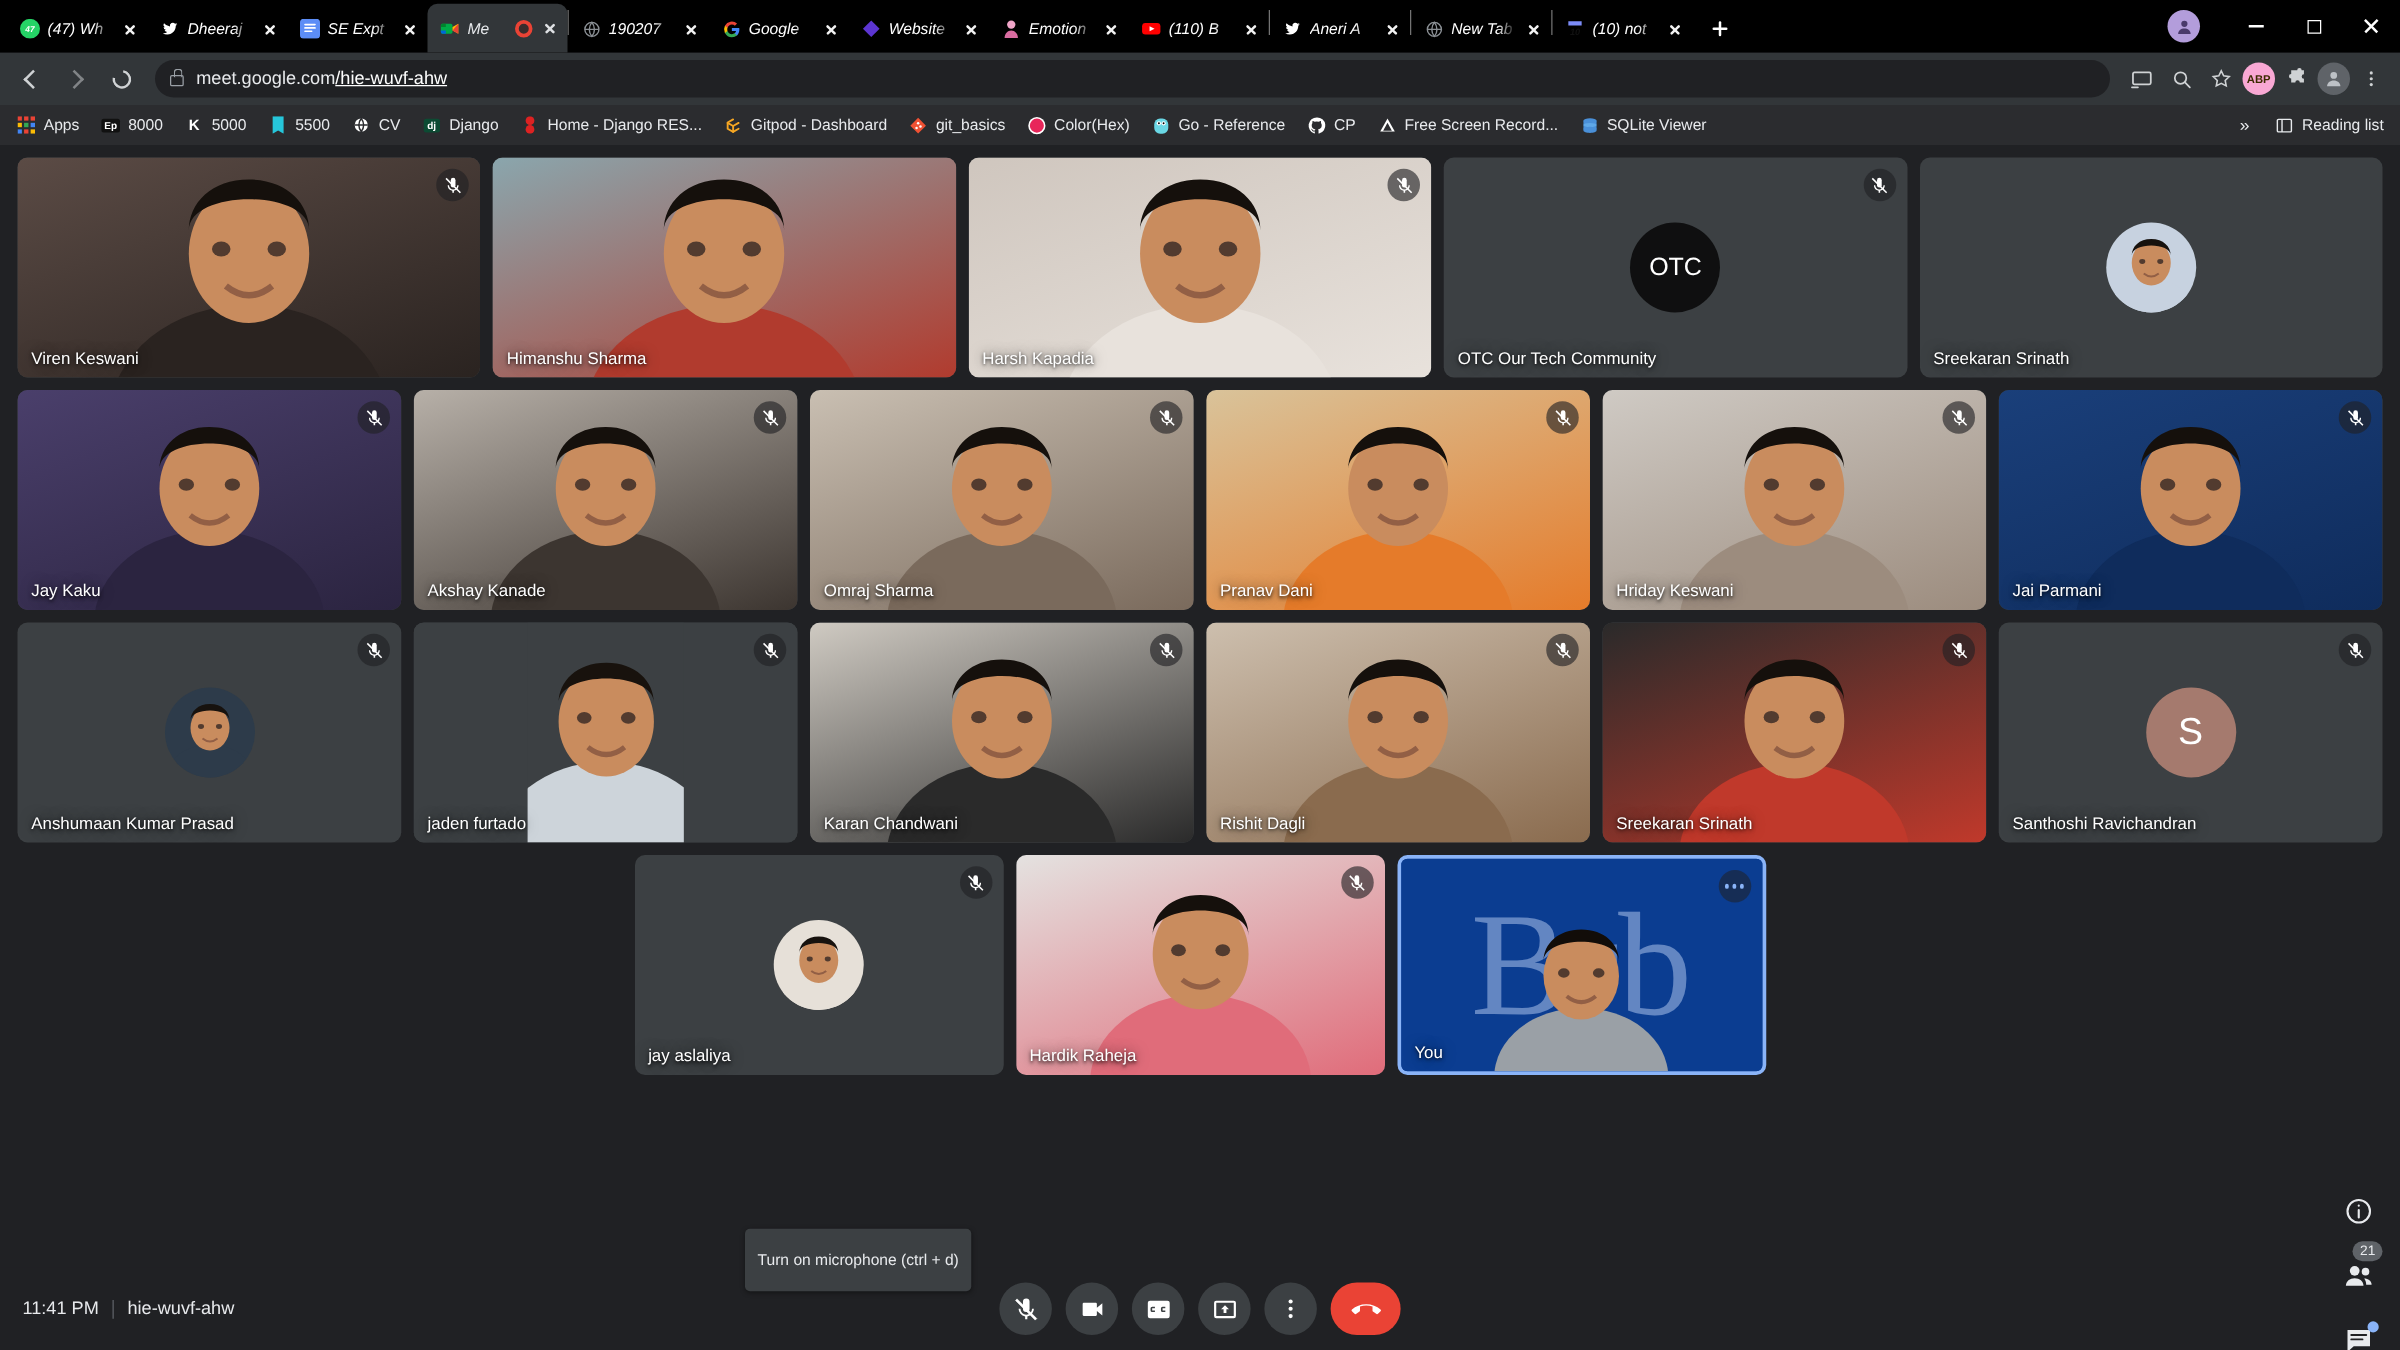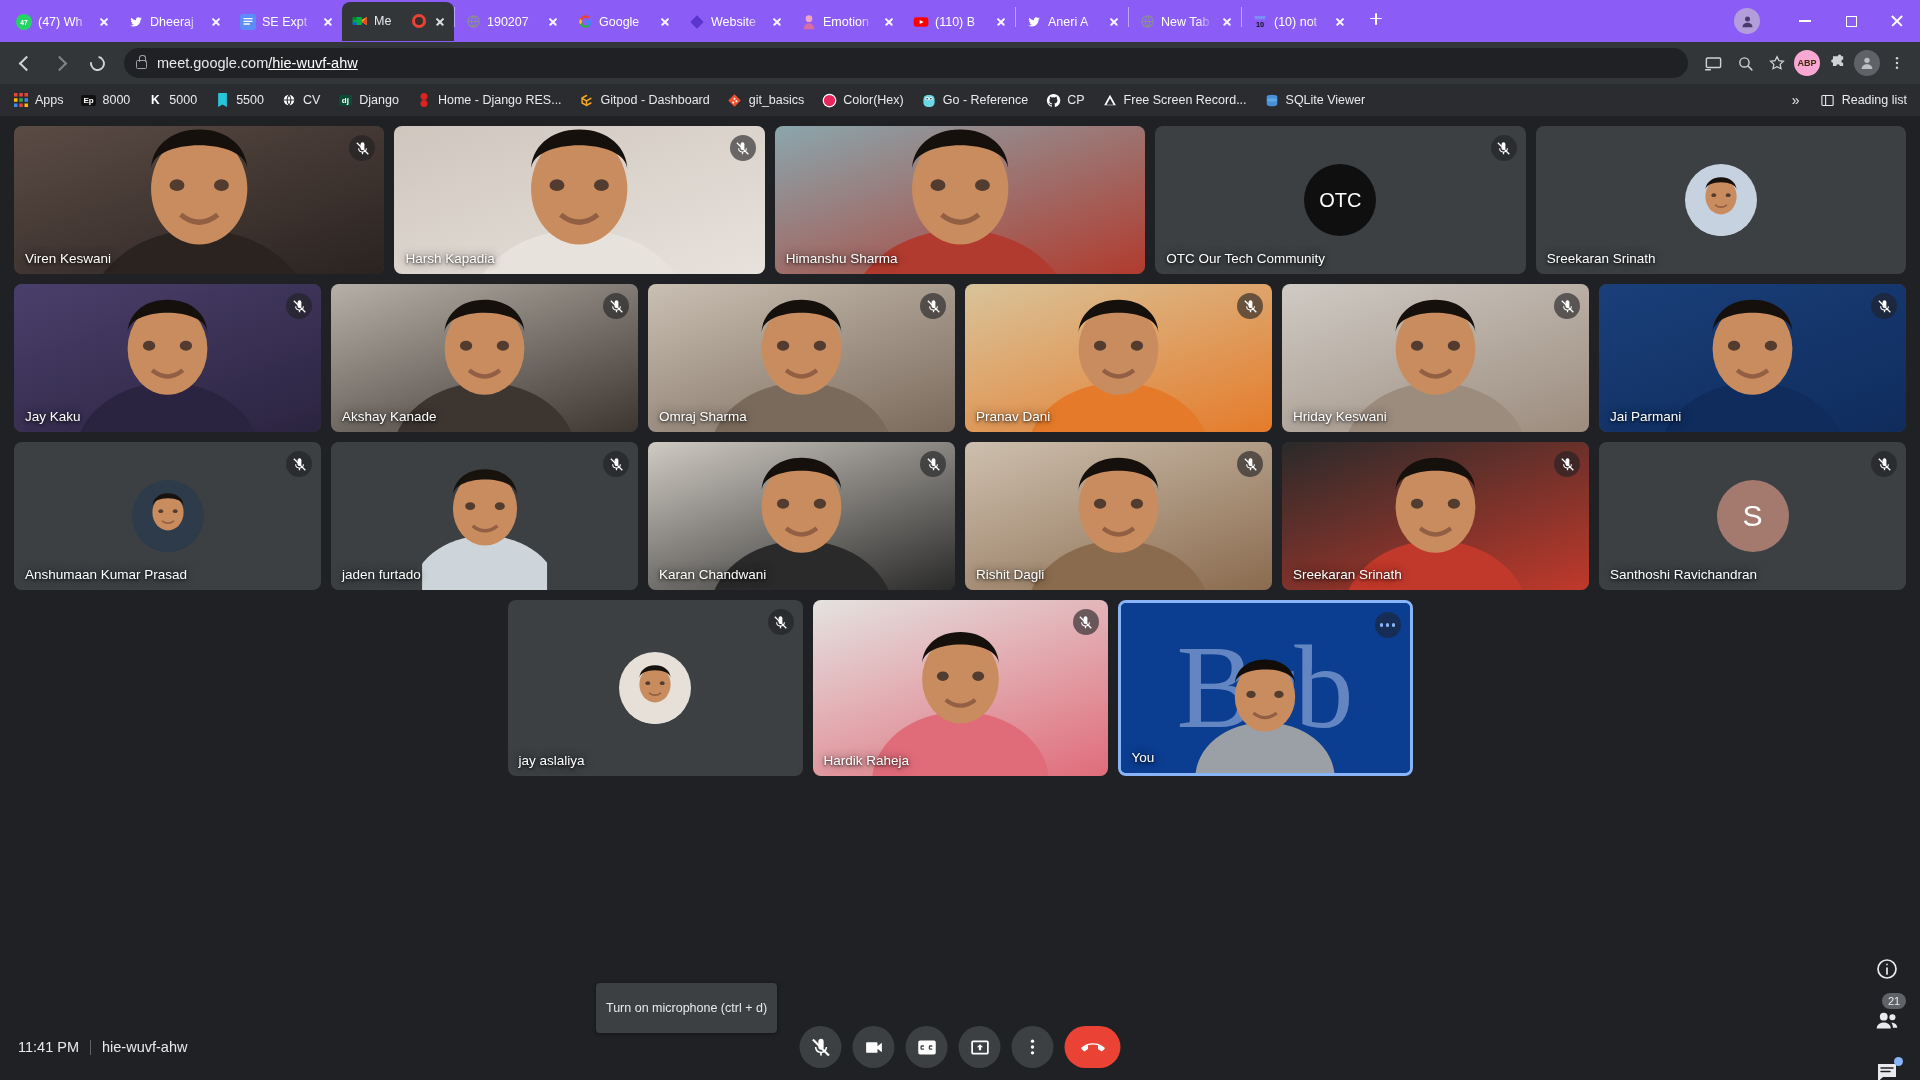--- a/index.html
+++ b/index.html
@@ -8,22 +8,22 @@
     overflow: hidden;
     background: #202124;
     font-family: "Liberation Sans", sans-serif;
     -webkit-font-smoothing: antialiased;
   }
 
   
   .browser { width: 1920px; height: 1080px; display: flex; flex-direction: column; }
 
   .tabstrip {
-    height: 42px; background: #8b5cf6; display: flex; align-items: center;
-    padding-left: 6px; flex: none; position: relative;
+    height: 42px; background: #000000; display: flex; align-items: flex-end;
+    padding-left: 6px; flex: none; position: relative; font-style: italic;
   }
   .tab {
     height: 38px; width: 112px; display: flex; align-items: center;
     gap: 6px; padding: 0 6px 0 10px; position: relative; flex: none;
     color: #e8eaed; font-size: 12.5px; border-radius: 8px 8px 0 0;
   }
   .tab.active { background: #323639; height: 39px; }
   .tab .favicon {
     width: 16px; height: 16px; flex: none; border-radius: 3px;
     display: flex; align-items: center; justify-content: center;
@@ -118,21 +118,21 @@
   .bm-sep { margin-left: auto; display: flex; align-items: center; gap: 6px; flex: none; }
   .chev { width: 22px; height: 22px; color: #e8eaed; display:flex; align-items:center;justify-content:center; font-size: 14px;}
 
   
   .meet { flex: 1; background: #202124; position: relative; display: flex; flex-direction: column; }
   .grid-area { flex: 1; padding: 10px 14px 0 14px; position: relative; }
 
   .row { display: flex; gap: 10px; margin-bottom: 10px; }
   .tile {
     position: relative; border-radius: 8px; overflow: hidden;
-    background: #3c4043; flex: 1; height: 148px;
+    background: #3c4043; flex: 1; height: 176px;
   }
   .row.r4 { justify-content: center; }
   .row.r4 .tile { flex: none; width: 295px; height: 176px; }
 
   .tile .bgphoto { position: absolute; inset: 0; }
   .tile .name {
     position: absolute; left: 11px; bottom: 8px; color: #fff;
     font-size: 13.5px; z-index: 6;
     text-shadow: 0 1px 3px rgba(0,0,0,.85), 0 0 10px rgba(0,0,0,.6);
     white-space: nowrap;
@@ -565,51 +565,51 @@
             <div class="mutebadge">
               <svg width="15" height="15" viewBox="0 0 24 24" fill="#fff">
                 <path d="M12 14.5a3 3 0 0 0 3-3V5a3 3 0 1 0-6 0v6.5a3 3 0 0 0 3 3z"></path>
                 <path d="M17.3 11.5a5.3 5.3 0 0 1-10.6 0H5a7 7 0 0 0 6 6.9V21h2v-2.6a7 7 0 0 0 6-6.9z"></path>
                 <path d="M3.6 2 2.2 3.4l18.4 18.4L22 20.4z"></path>
               </svg>
             </div>
             <div class="name">Viren Keswani</div>
           </div>
           <div class="tile">
+            <div class="bgphoto" style="background: linear-gradient(160deg, rgb(138, 166, 173) 0%, rgb(177, 59, 46) 100%);">
+              <div style="position:absolute;inset:0;overflow:hidden"><svg width="100%" height="100%" viewBox="0 0 100 60" preserveAspectRatio="xMidYMid slice">
+                  <ellipse cx="50" cy="62" rx="30" ry="24" fill="#b13b2e"></ellipse>
+                  <ellipse cx="50" cy="27" rx="13" ry="15" fill="#c98c5e"></ellipse>
+                  <path d="M37 22c0-9 26-9 26 0 0-6-5-11-13-11s-13 5-13 11z" fill="#15100c"></path>
+                  <ellipse cx="44" cy="26" rx="2" ry="1.6" fill="#2a2020" opacity=".75"></ellipse>
+                  <ellipse cx="56" cy="26" rx="2" ry="1.6" fill="#2a2020" opacity=".75"></ellipse>
+                  <path d="M45 34q5 4 10 0" stroke="#7a4b3a" stroke-width="1.4" fill="none" opacity=".7"></path>
+                </svg></div>
+            </div>
+            <div class="name">Himanshu Sharma</div>
+          </div>
+          <div class="tile">
             <div class="bgphoto" style="background: linear-gradient(160deg, rgb(207, 198, 190) 0%, rgb(232, 226, 220) 100%);">
               <div style="position:absolute;inset:0;overflow:hidden"><svg width="100%" height="100%" viewBox="0 0 100 60" preserveAspectRatio="xMidYMid slice">
                   <ellipse cx="50" cy="62" rx="30" ry="24" fill="#e8e2dc"></ellipse>
                   <ellipse cx="50" cy="27" rx="13" ry="15" fill="#c98c5e"></ellipse>
                   <path d="M37 22c0-9 26-9 26 0 0-6-5-11-13-11s-13 5-13 11z" fill="#15100c"></path>
                   <ellipse cx="44" cy="26" rx="2" ry="1.6" fill="#2a2020" opacity=".75"></ellipse>
                   <ellipse cx="56" cy="26" rx="2" ry="1.6" fill="#2a2020" opacity=".75"></ellipse>
                   <path d="M45 34q5 4 10 0" stroke="#7a4b3a" stroke-width="1.4" fill="none" opacity=".7"></path>
                 </svg></div>
             </div>
             <div class="mutebadge">
               <svg width="15" height="15" viewBox="0 0 24 24" fill="#fff">
                 <path d="M12 14.5a3 3 0 0 0 3-3V5a3 3 0 1 0-6 0v6.5a3 3 0 0 0 3 3z"></path>
                 <path d="M17.3 11.5a5.3 5.3 0 0 1-10.6 0H5a7 7 0 0 0 6 6.9V21h2v-2.6a7 7 0 0 0 6-6.9z"></path>
                 <path d="M3.6 2 2.2 3.4l18.4 18.4L22 20.4z"></path>
               </svg>
             </div>
             <div class="name">Harsh Kapadia</div>
-          </div>
-          <div class="tile">
-            <div class="bgphoto" style="background: linear-gradient(160deg, rgb(138, 166, 173) 0%, rgb(177, 59, 46) 100%);">
-              <div style="position:absolute;inset:0;overflow:hidden"><svg width="100%" height="100%" viewBox="0 0 100 60" preserveAspectRatio="xMidYMid slice">
-                  <ellipse cx="50" cy="62" rx="30" ry="24" fill="#b13b2e"></ellipse>
-                  <ellipse cx="50" cy="27" rx="13" ry="15" fill="#c98c5e"></ellipse>
-                  <path d="M37 22c0-9 26-9 26 0 0-6-5-11-13-11s-13 5-13 11z" fill="#15100c"></path>
-                  <ellipse cx="44" cy="26" rx="2" ry="1.6" fill="#2a2020" opacity=".75"></ellipse>
-                  <ellipse cx="56" cy="26" rx="2" ry="1.6" fill="#2a2020" opacity=".75"></ellipse>
-                  <path d="M45 34q5 4 10 0" stroke="#7a4b3a" stroke-width="1.4" fill="none" opacity=".7"></path>
-                </svg></div>
-            </div>
-            <div class="name">Himanshu Sharma</div>
           </div>
           <div class="tile">
             <div class="avatar-big" style="background: rgb(15, 15, 16); font-size: 20px;">OTC</div>
             <div class="mutebadge">
               <svg width="15" height="15" viewBox="0 0 24 24" fill="#fff">
                 <path d="M12 14.5a3 3 0 0 0 3-3V5a3 3 0 1 0-6 0v6.5a3 3 0 0 0 3 3z"></path>
                 <path d="M17.3 11.5a5.3 5.3 0 0 1-10.6 0H5a7 7 0 0 0 6 6.9V21h2v-2.6a7 7 0 0 0 6-6.9z"></path>
                 <path d="M3.6 2 2.2 3.4l18.4 18.4L22 20.4z"></path>
               </svg>
             </div>

